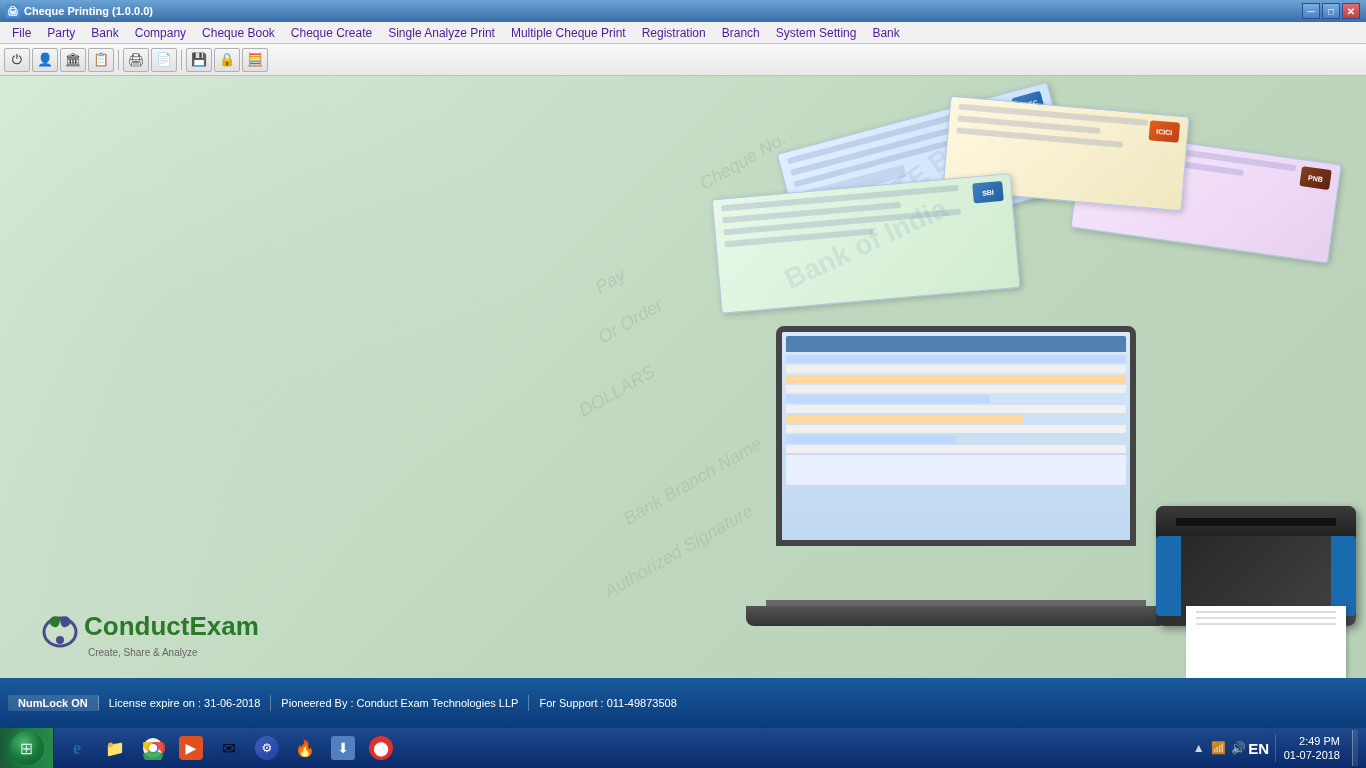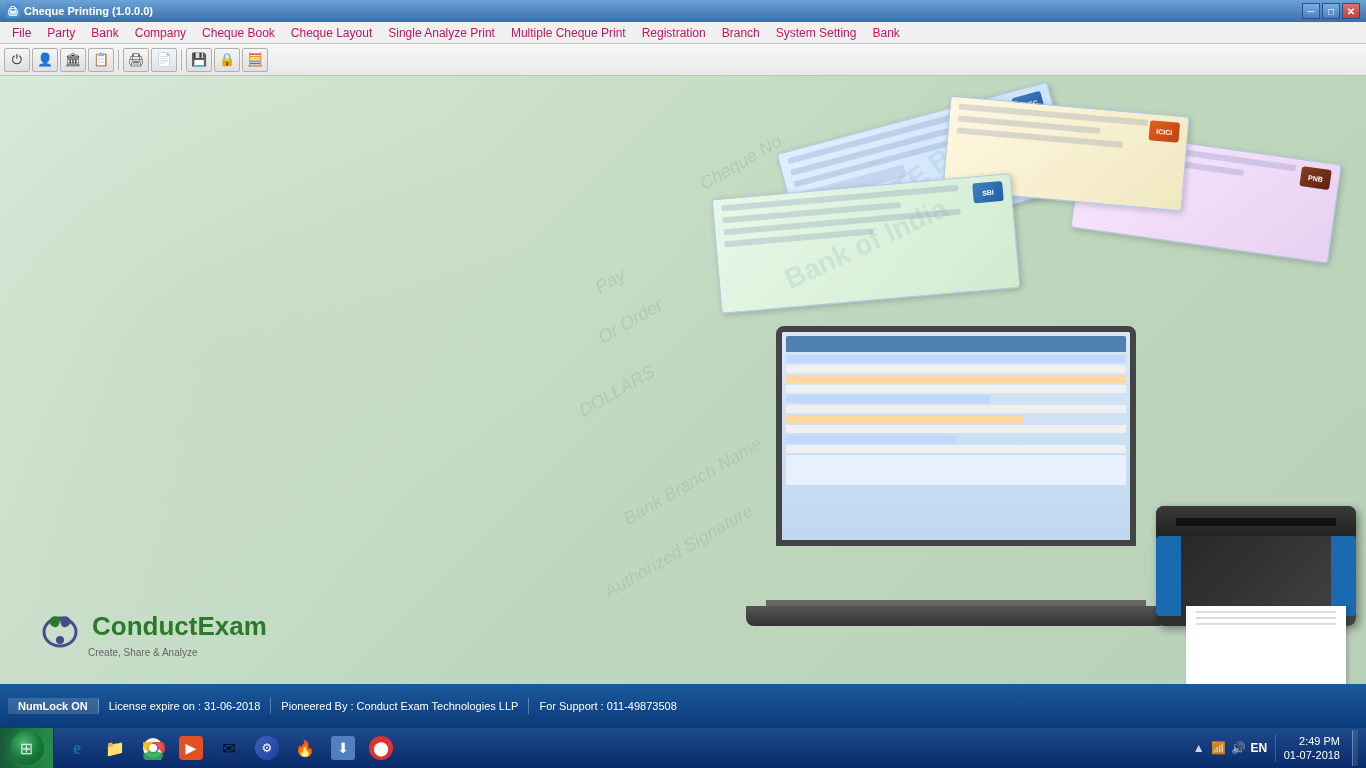--- a/index.html
+++ b/index.html
@@ -37,21 +37,21 @@
       background: #f0f0f0;
       display: flex;
       align-items: center;
       padding: 0 4px;
       border-bottom: 1px solid #c0c0c0;
       font-size: 12px;
     }
     .menu-item {
       padding: 2px 8px;
       cursor: pointer;
-      color: #be185d;
+      color: #4c1d95;
     }
 
     
     #toolbar {
       height: 32px;
       background: linear-gradient(to bottom, #f8f8f8, #e8e8e8);
       border-bottom: 1px solid #c0c0c0;
       display: flex;
       align-items: center;
       padding: 0 4px;
@@ -110,21 +110,21 @@
     #logo-area {
       position: absolute;
       bottom: 30px;
       left: 40px;
       display: flex;
       flex-direction: column;
     }
     #logo-img {
       display: flex;
       align-items: center;
-      gap: 12px;
+      gap: 4px;
     }
     #logo-icon {
       width: 40px;
       height: 45px;
       position: relative;
     }
     #logo-text-main {
       font-size: 26px;
       font-weight: bold;
       color: #4a4a8a;
@@ -352,21 +352,21 @@
       color: rgba(100,140,180,0.15);
       white-space: nowrap;
     }
 
     
     #statusbar {
       position: absolute;
       bottom: 0;
       left: 0;
       width: 1366px;
-      height: 44px;
+      height: 50px;
       background: linear-gradient(to bottom, #1a5a9a, #0a3a7a);
       display: flex;
       align-items: center;
       padding: 0 8px;
       gap: 0;
     }
     .status-item {
       color: white;
       font-size: 11px;
       padding: 2px 10px;
@@ -502,21 +502,21 @@
     <div class="titlebar-btn close">✕</div>
   </div>
 </div>
 
 <div id="menubar">
   <span class="menu-item">File</span>
   <span class="menu-item">Party</span>
   <span class="menu-item">Bank</span>
   <span class="menu-item">Company</span>
   <span class="menu-item">Cheque Book</span>
-  <span class="menu-item">Cheque Layout</span>
+  <span class="menu-item">Cheque Create</span>
   <span class="menu-item">Single Analyze Print</span>
   <span class="menu-item">Multiple Cheque Print</span>
   <span class="menu-item">Registration</span>
   <span class="menu-item">Branch</span>
   <span class="menu-item">System Setting</span>
   <span class="menu-item">Bank</span>
 </div>
 
 <div id="toolbar">
   <div class="toolbar-btn">⏻</div>
@@ -686,21 +686,21 @@
 
     <div class="taskbar-app">
       <div class="taskbar-app-icon" style="background:#e03030; border-radius:50%; color:white; font-size:14px;">⬤</div>
     </div>
   </div>
   <div id="taskbar-right">
     <div id="system-tray">
       <div class="tray-icon">▲</div>
       <div class="tray-icon">📶</div>
       <div class="tray-icon">🔊</div>
-      <div class="tray-icon" style="font-size:12px; color:white; font-weight:bold;">EN</div>
+      <div class="tray-icon" style="font-size:15px; color:white; font-weight:bold;">EN</div>
     </div>
     <div style="width:1px; height:28px; background:rgba(255,255,255,0.2);"></div>
     <div id="clock">
       <span>2:49 PM</span>
       <span>01-07-2018</span>
     </div>
     <div id="show-desktop"></div>
   </div>
 </div>
 

